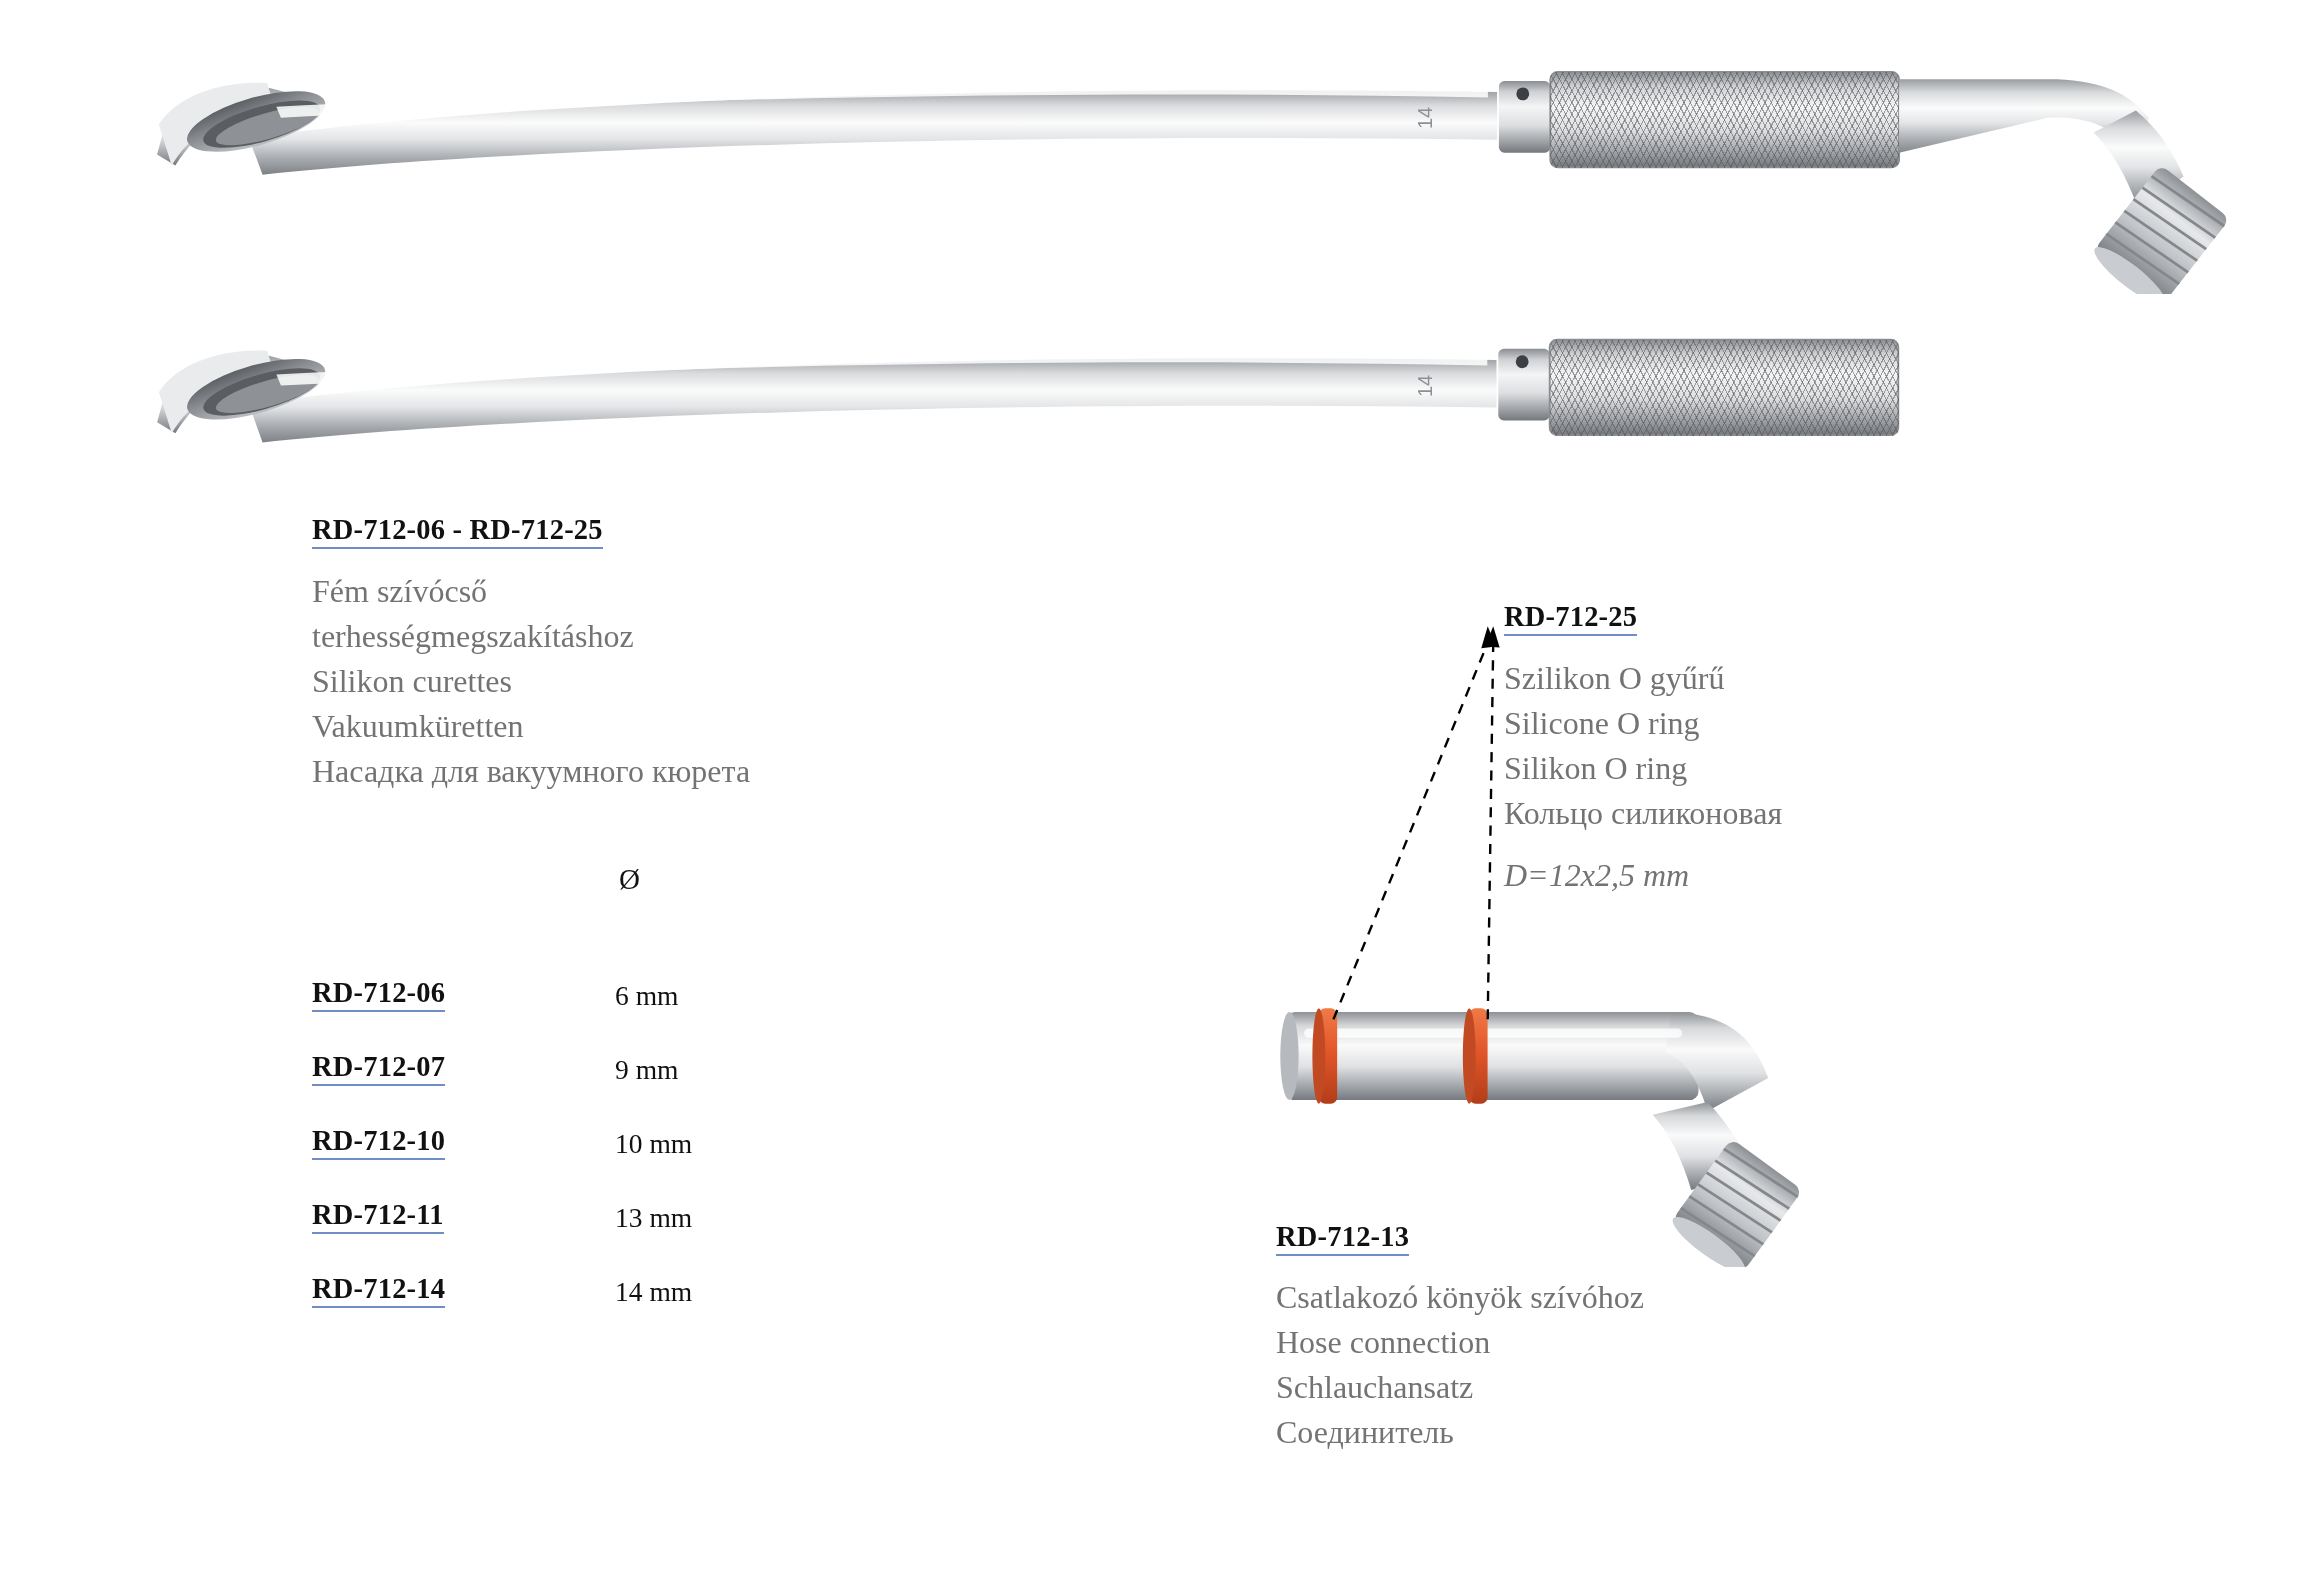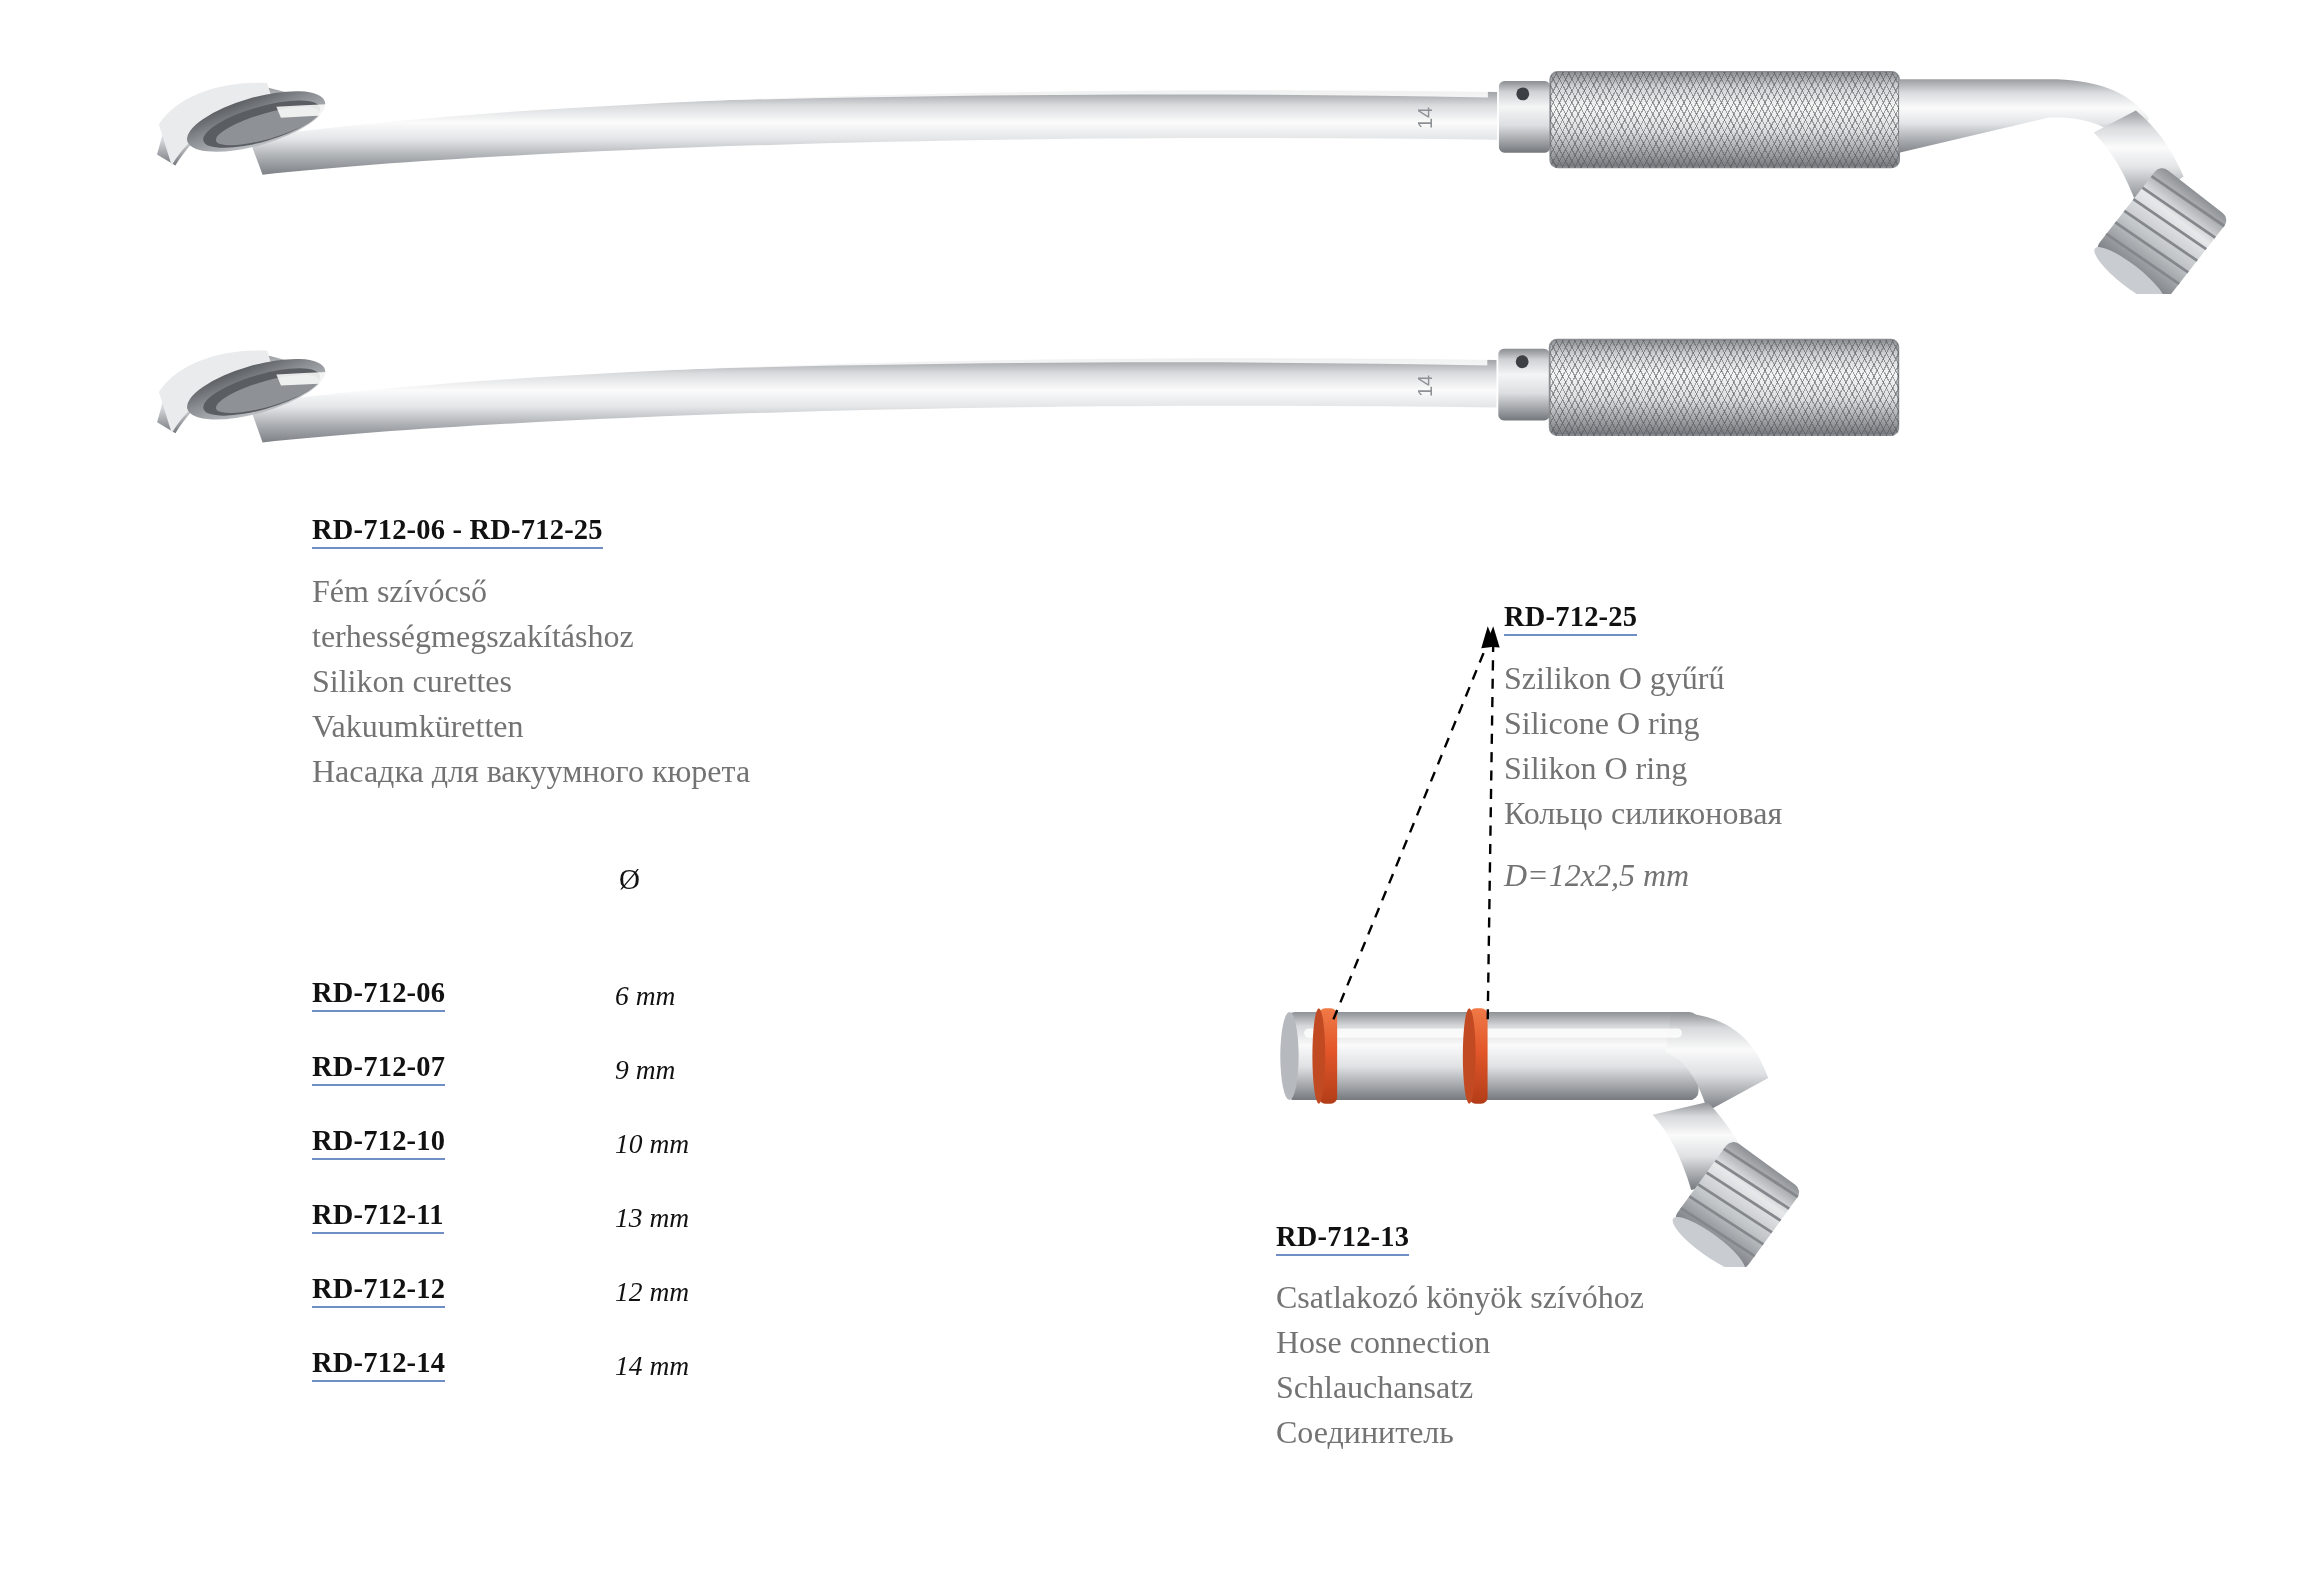--- a/index.html
+++ b/index.html
@@ -79,21 +79,20 @@
   .size-row {
     display: flex;
     align-items: flex-end;
     height: 74px;
   }
   .size-row .s-code {
     width: 303px;
   }
   .size-row .s-dia {
     font-family: "Liberation Serif", serif;
-    font-style: italic;
     font-size: 27.5px;
     padding-top: 1.8px;
   }
 
   
   #oring-block {
     position: absolute;
     left: 1504px;
     top: 601px;
     width: 643px;
@@ -285,24 +284,20 @@
     </div>
     <div class="size-row">
       <div class="s-code"><span class="code">RD-712-10</span></div>
       <div class="s-dia">10 mm</div>
     </div>
     <div class="size-row">
       <div class="s-code"><span class="code">RD-712-11</span></div>
       <div class="s-dia">13 mm</div>
     </div>
     <div class="size-row">
-      <div class="s-code"><span class="code">RD-712-12</span></div>
-      <div class="s-dia">12 mm</div>
-    </div>
-    <div class="size-row">
       <div class="s-code"><span class="code">RD-712-14</span></div>
       <div class="s-dia">14 mm</div>
     </div>
   </div>
 
   <div class="instrument" style="left:1276px; top:1001px; width:680px; height:266px;">
     <svg width="680" height="266" viewBox="0 0 740 290" xmlns="http://www.w3.org/2000/svg">
       <defs>
         <linearGradient id="elbowGrad" x1="0" y1="0" x2="0" y2="1">
           <stop offset="0%" stop-color="#8e9195"></stop>

